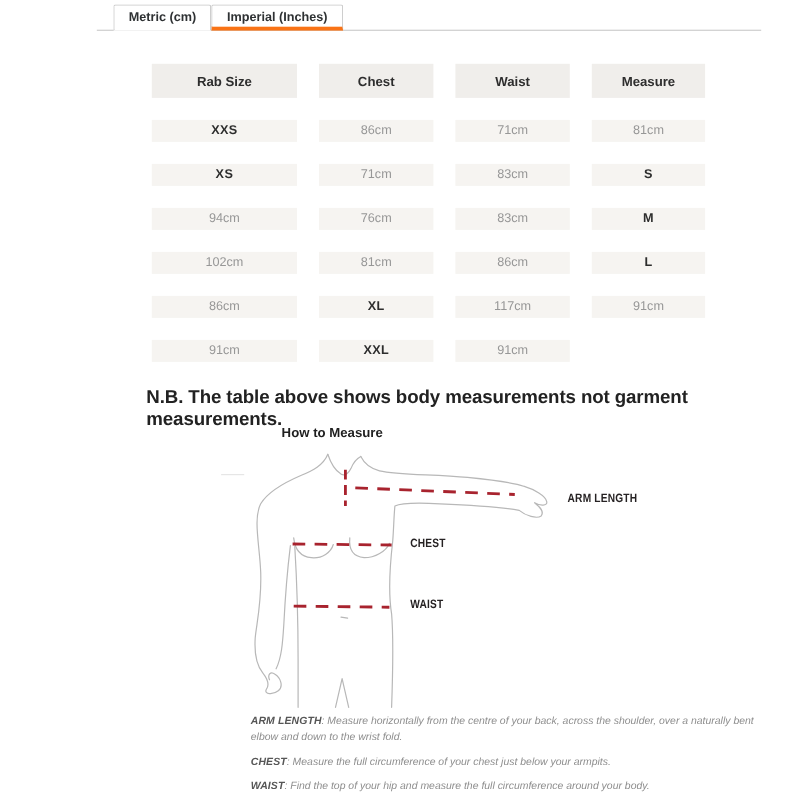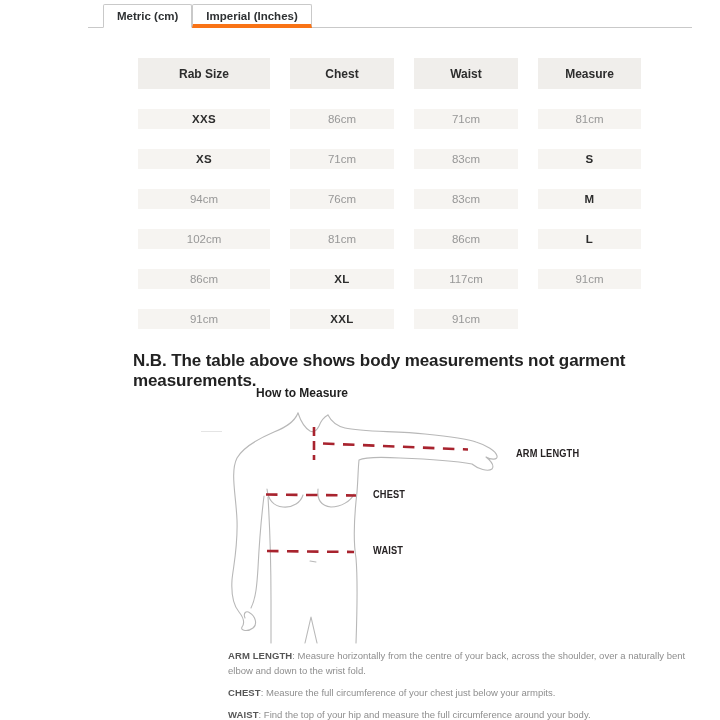--- a/index.html
+++ b/index.html
@@ -55,21 +55,21 @@
     white-space:nowrap;
   }
   .lbl-armlength { left:516px; top:447px; }
   .lbl-chest     { left:373px; top:488px; }
   .lbl-waist     { left:373px; top:544px; }
   .faint-tick { position:absolute; left:201px; top:431px; width:21px; height:1px; background:#e4e4e4; }
 
   
   .descriptions { position:absolute; left:228px; top:648px; width:466px; }
   .descriptions p {
-    margin:0 0 7px 0; font-size:9.5px; line-height:15px; color:#8e8e8e;
+    margin:0 0 7px 0; font-size:9.5px; line-height:15px; color:#8e8e8e;font-style:italic;
   }
   .descriptions .desc-label { font-weight:700; color:#565656; letter-spacing:0.1px; }
 </style>
 </head>
 <body>
 
 <div class="canvas">
 
   <div class="tabs-bar">
     <div class="tab active">Metric (cm)</div>

